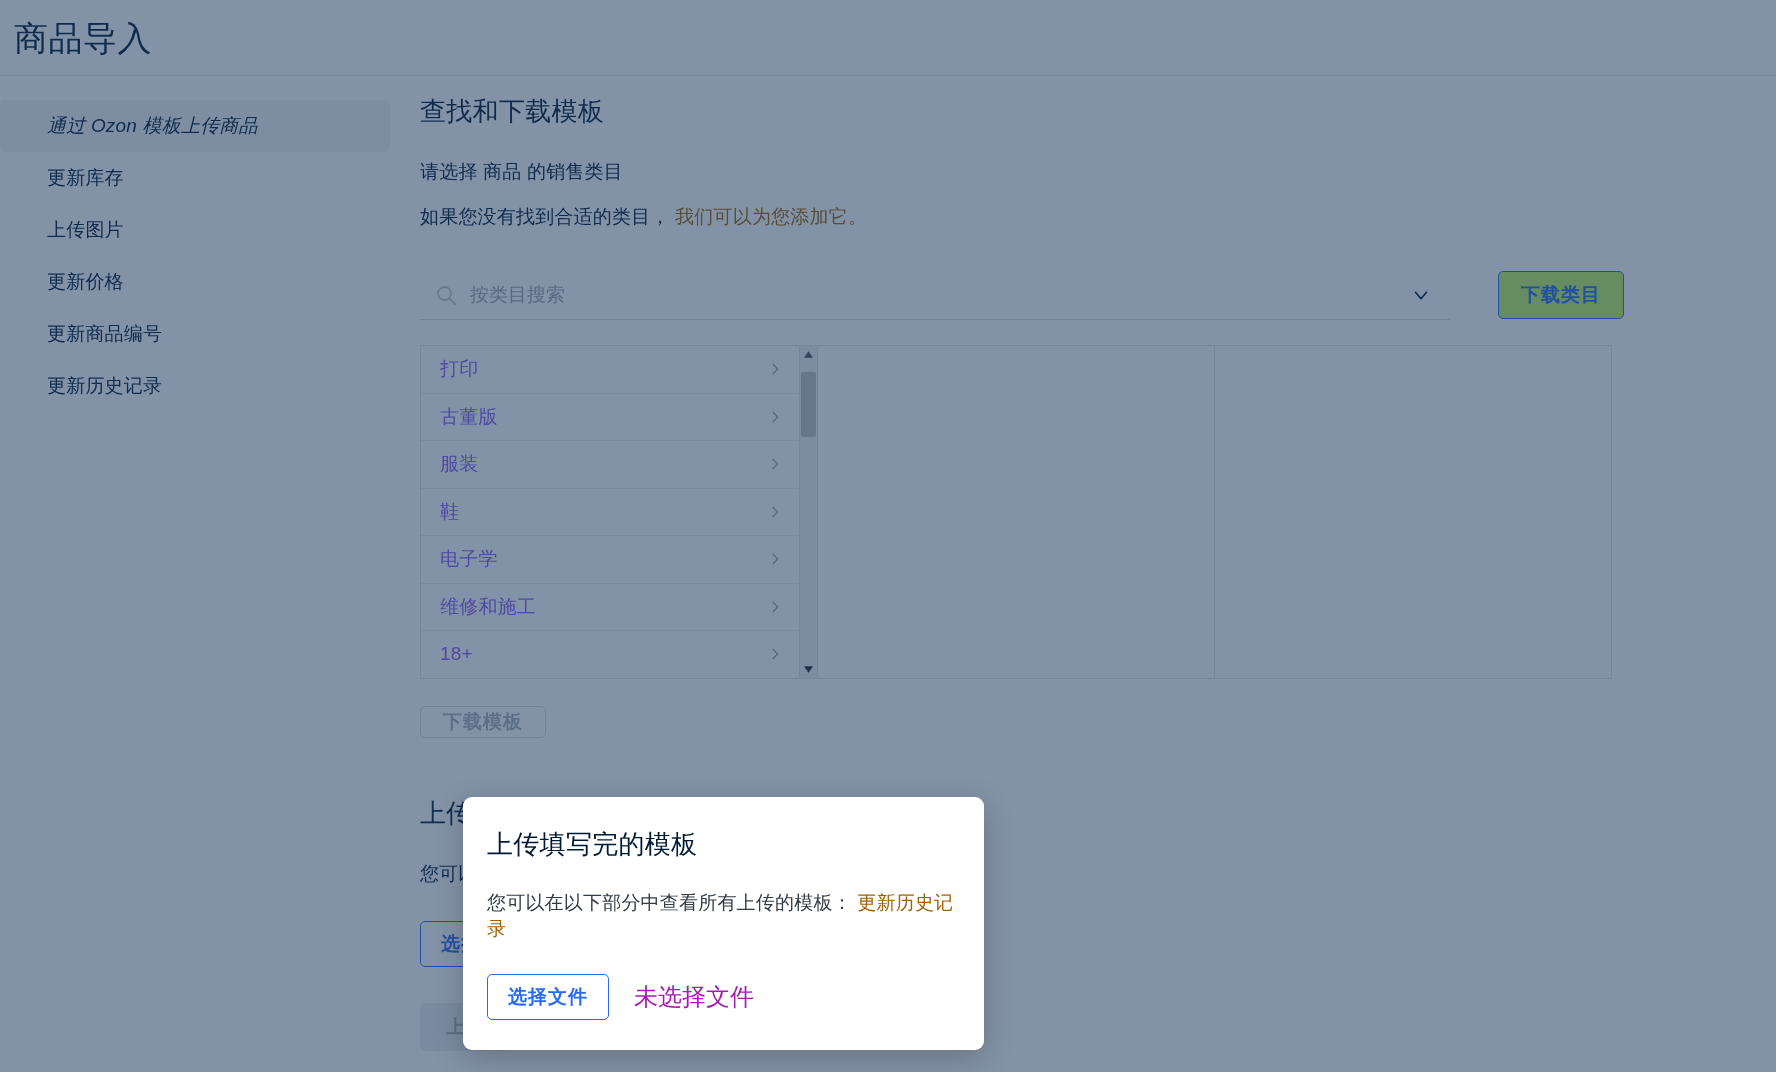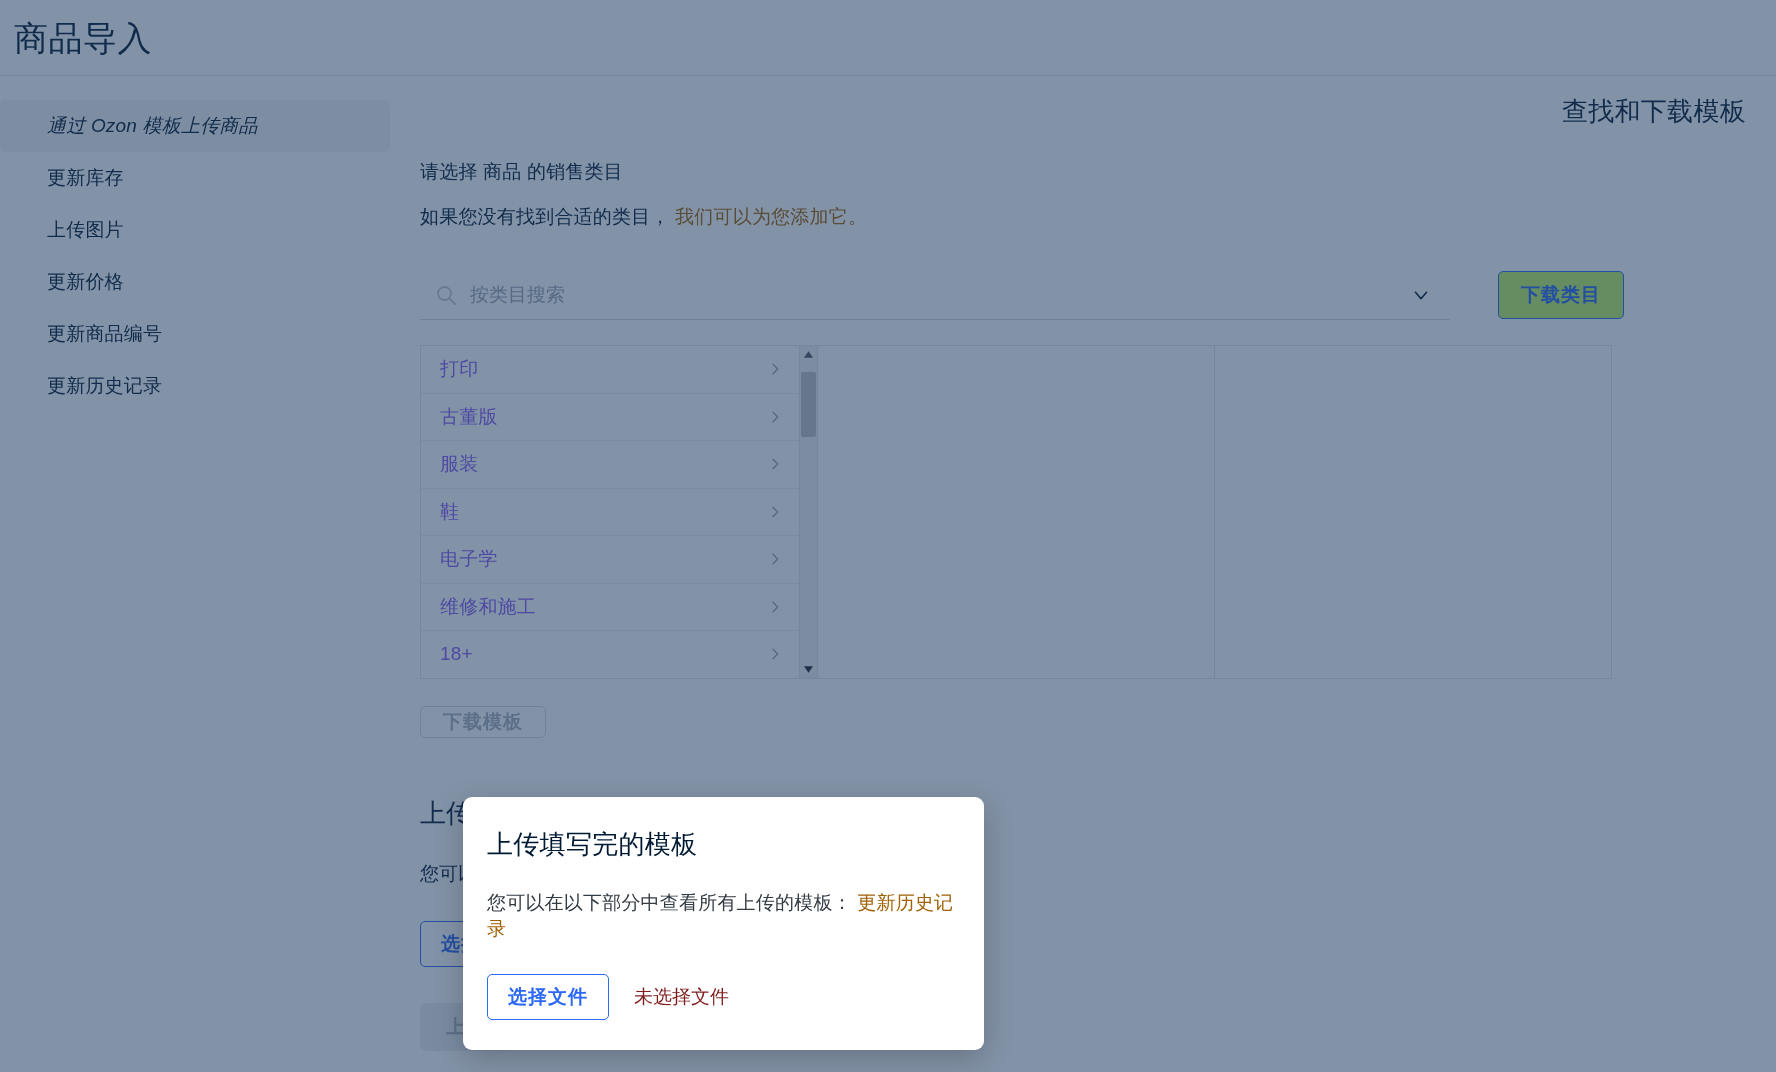--- a/index.html
+++ b/index.html
@@ -74,21 +74,20 @@
     padding-top: 18px;
     box-sizing: border-box;
     padding-right: 30px;
   }
   .main-title {
     font-size: 26px;
     color: #001a34;
     margin: 0 0 30px 0;
     font-weight: 400;
     letter-spacing: 0.3px;
-    text-align: right;
   }
   .main-sub {
     font-size: 19px;
     color: #001a34;
     margin-bottom: 19px;
     letter-spacing: 0.2px;
   }
   .main-sub2 {
     font-size: 19px;
     color: #001a34;
@@ -268,22 +267,22 @@
     border-radius: 5px;
     font-size: 19px;
     font-weight: bold;
     font-family: inherit;
     padding: 0 20px;
     height: 46px;
     cursor: pointer;
     letter-spacing: 1px;
   }
   .file-name {
-    font-size: 19px;
-    color: #7f1d1d;
+    font-size: 24px;
+    color: #a21caf;
   }
   .btn-disabled-filled {
     margin-top: 36px;
     background: #eceef1;
     border: 0;
     color: #a8b0ba;
     border-radius: 5px;
     font-size: 19px;
     font-weight: bold;
     font-family: inherit;

